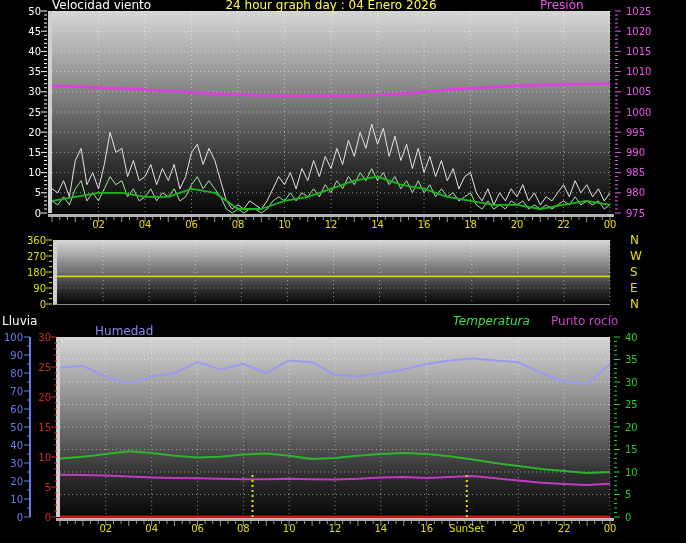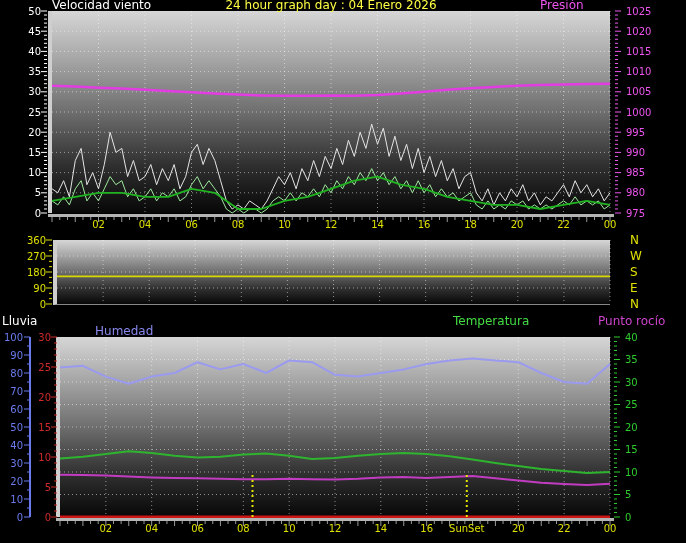--- a/index.html
+++ b/index.html
@@ -21,22 +21,22 @@
   <div id="bg1" class="plotbg"></div>
   <div id="bg2" class="plotbg"></div>
   <div id="bg3" class="plotbg"></div>
 
   <div class="lab" style="left: 52px; top: -2px; color: rgb(255, 255, 255);">Velocidad viento</div>
   <div class="lab" style="left: 331px; top: -2px; transform: translateX(-50%); color: rgb(255, 255, 68);">24 hour graph day : 04 Enero 2026</div>
   <div class="lab" style="left: 540px; top: -2px; color: rgb(238, 85, 238);">Presión</div>
 
   <div class="lab" style="left: 2px; top: 314px; color: #ffffff;">Lluvia</div>
   <div class="lab" style="left: 95px; top: 324px; color: rgb(136, 136, 238);">Humedad</div>
-  <div class="lab" style="left: 453px; top: 314px; color: rgb(68, 221, 68);">Temperatura</div>
-  <div class="lab" style="left: 598px; top: 314px; color: rgb(204, 68, 204);">Punto rocío</div>
+  <div class="lab" style="left: 453px; top: 314px; color: rgb(68, 221, 68); font-style: italic;">Temperatura</div>
+  <div class="lab" style="left: 551px; top: 314px; color: rgb(204, 68, 204);">Punto rocío</div>
 
   <svg class="gfx" width="686" height="543" id="gfx">
       <line x1="98.5" y1="11" x2="98.5" y2="213" stroke="rgba(255,255,255,0.5)" stroke-width="1" stroke-dasharray="1 3"></line>
       <line x1="145" y1="11" x2="145" y2="213" stroke="rgba(255,255,255,0.5)" stroke-width="1" stroke-dasharray="1 3"></line>
       <line x1="191.5" y1="11" x2="191.5" y2="213" stroke="rgba(255,255,255,0.5)" stroke-width="1" stroke-dasharray="1 3"></line>
       <line x1="238" y1="11" x2="238" y2="213" stroke="rgba(255,255,255,0.5)" stroke-width="1" stroke-dasharray="1 3"></line>
       <line x1="284.5" y1="11" x2="284.5" y2="213" stroke="rgba(255,255,255,0.5)" stroke-width="1" stroke-dasharray="1 3"></line>
       <line x1="331" y1="11" x2="331" y2="213" stroke="rgba(255,255,255,0.5)" stroke-width="1" stroke-dasharray="1 3"></line>
       <line x1="377.5" y1="11" x2="377.5" y2="213" stroke="rgba(255,255,255,0.5)" stroke-width="1" stroke-dasharray="1 3"></line>
       <line x1="424" y1="11" x2="424" y2="213" stroke="rgba(255,255,255,0.5)" stroke-width="1" stroke-dasharray="1 3"></line>

